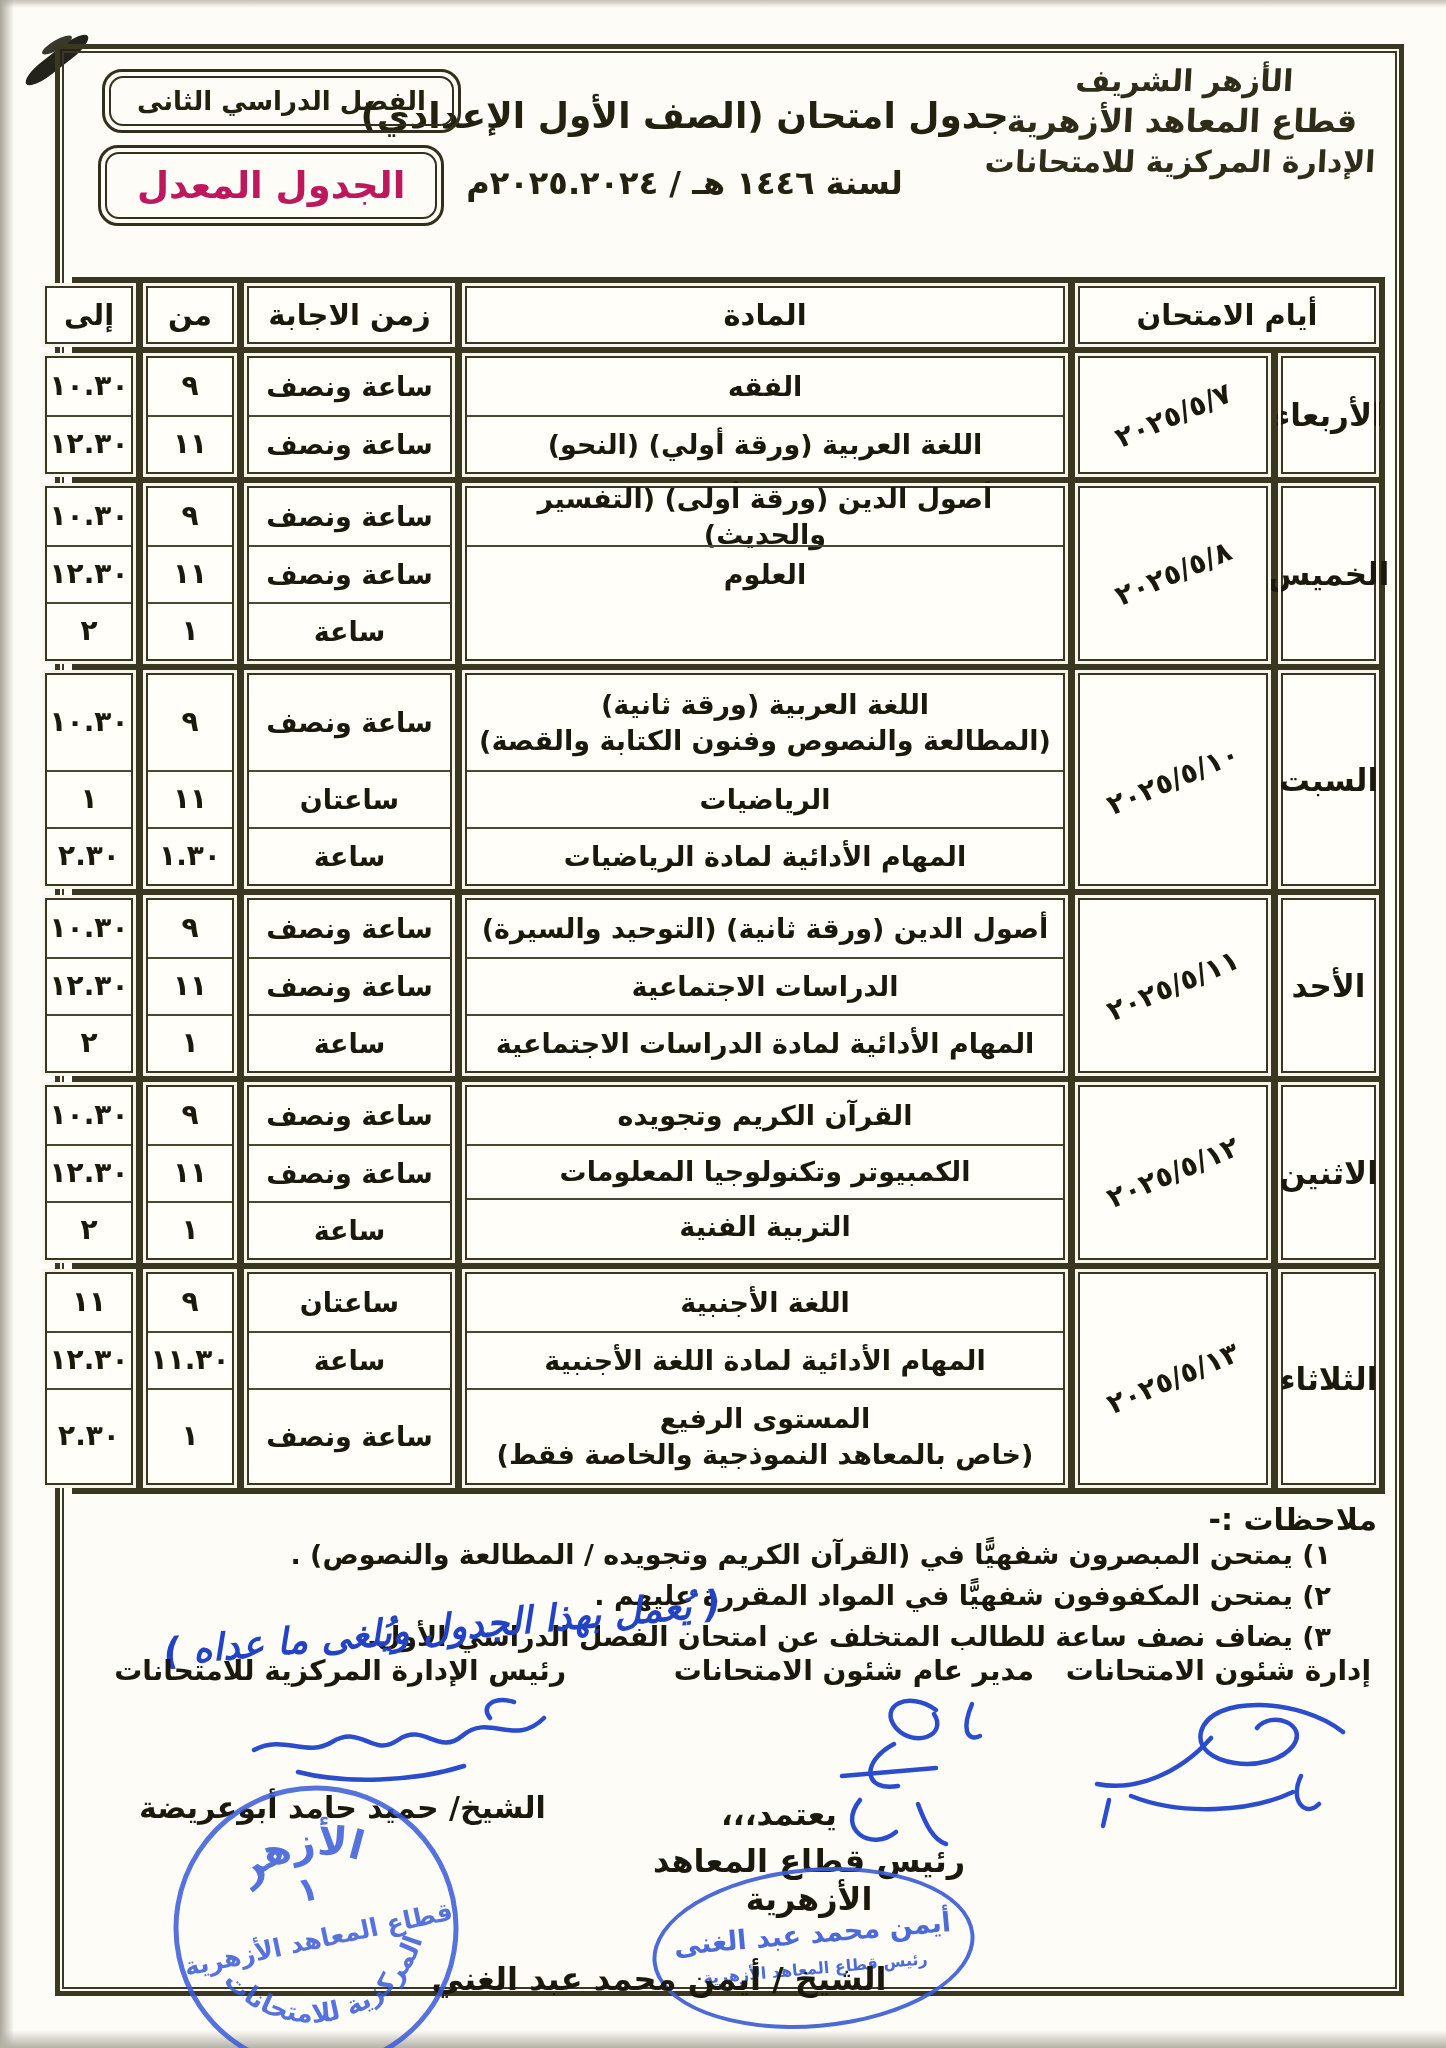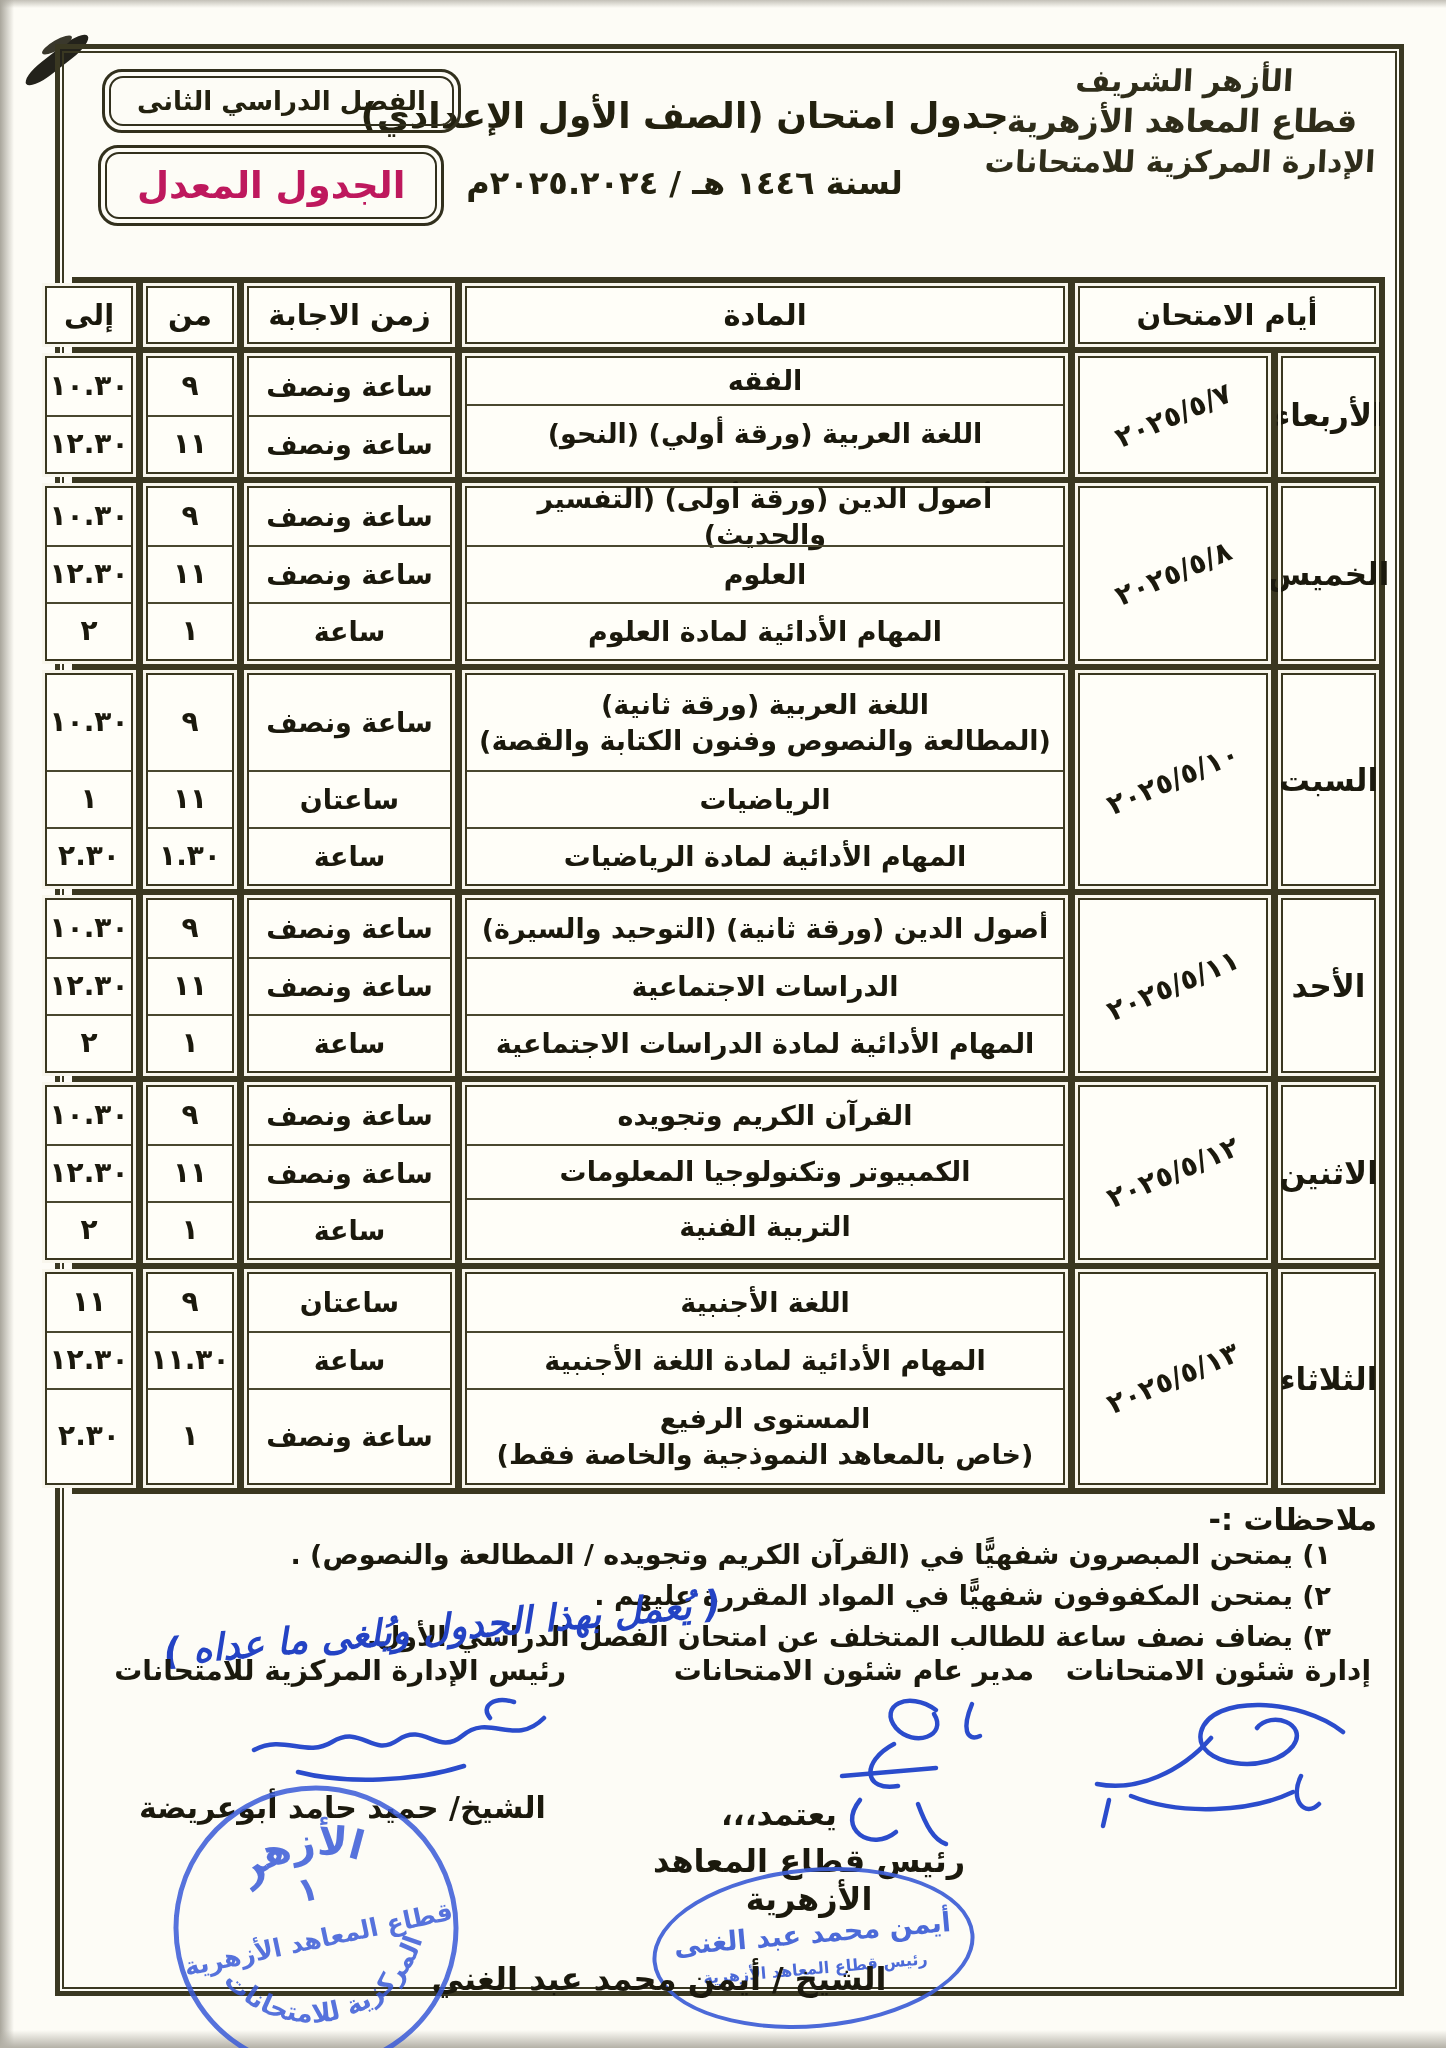--- a/index.html
+++ b/index.html
@@ -143,21 +143,21 @@
         </div>
         <div id="groups" style="display:flex;flex-direction:column;gap:12px;">
   <div class="group">
     <div class="colbox center day-name">
                 <span>الأربعاء</span>
               </div>
     <div class="colbox center day-date">
                 <span>٢٠٢٥/٥/٧</span>
               </div>
     <div class="colbox col-subject">
-                <div class="subrow" style="height: 46px;">
+                <div class="subrow" style="height: 57px;">
                   <span>الفقه</span>
                 </div>
                 <div class="subrow" style="height: 57px;">
                   <span>اللغة العربية (ورقة أولي) (النحو)</span>
                 </div>
               </div>
     <div class="colbox col-duration">
                 <div class="subrow" style="height: 57px;">ساعة ونصف</div>
                 <div class="subrow" style="height: 57px;">ساعة ونصف</div>
               </div>
@@ -177,23 +177,20 @@
               </div>
     <div class="colbox center day-date">
                 <span>٢٠٢٥/٥/٨</span>
               </div>
     <div class="colbox col-subject">
                 <div class="subrow" style="height: 57px;">
                   <span>أصول الدين (ورقة أولى) (التفسير والحديث)</span>
                 </div>
                 <div class="subrow" style="height: 57px;">
                   <span>العلوم</span>
-                </div>
-                <div class="subrow" style="height: 57px;">
-                  <span>المهام الأدائية لمادة العلوم</span>
                 </div>
               </div>
     <div class="colbox col-duration">
                 <div class="subrow" style="height: 57px;">ساعة ونصف</div>
                 <div class="subrow" style="height: 57px;">ساعة ونصف</div>
                 <div class="subrow" style="height: 57px;">ساعة</div>
               </div>
     <div class="colbox col-from">
                 <div class="subrow num" style="height: 57px;">٩</div>
                 <div class="subrow num" style="height: 57px;">١١</div>

